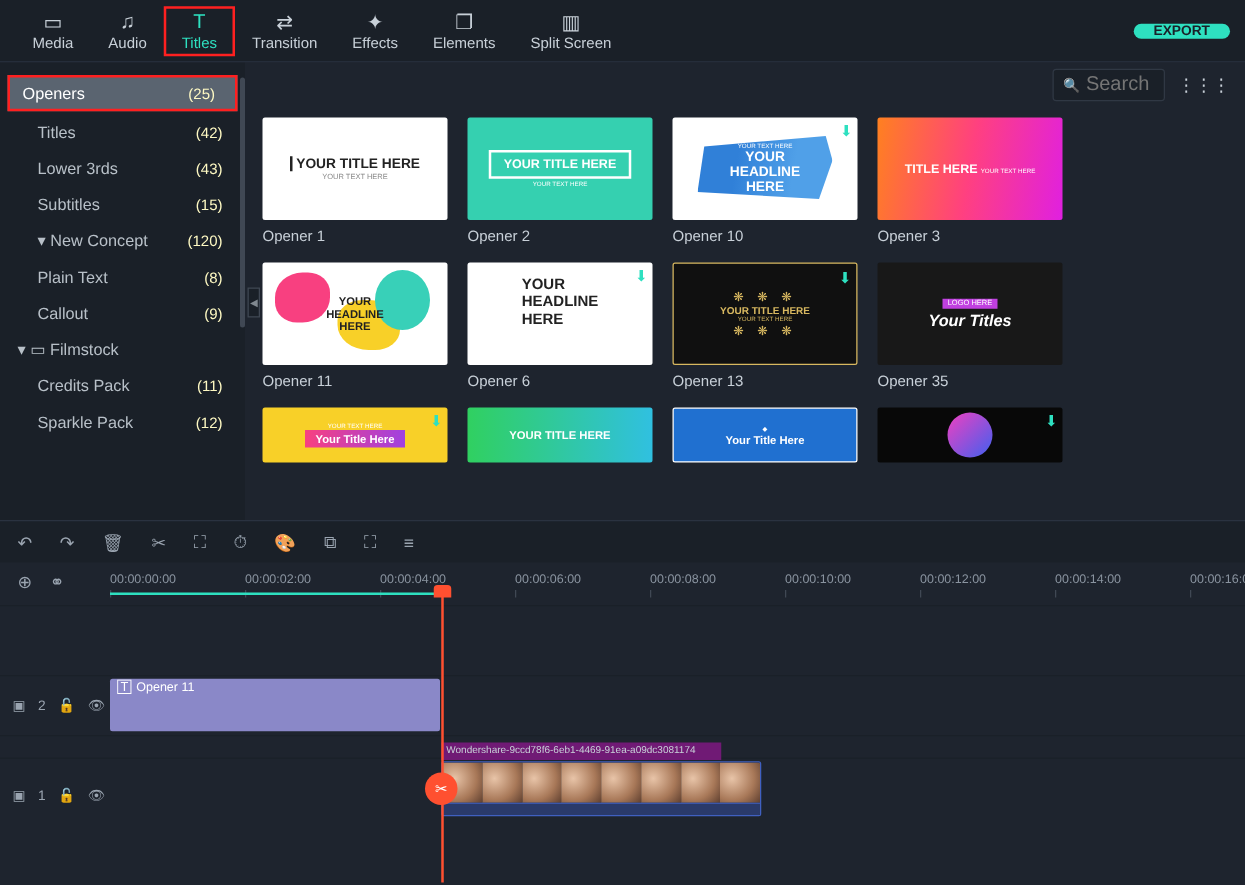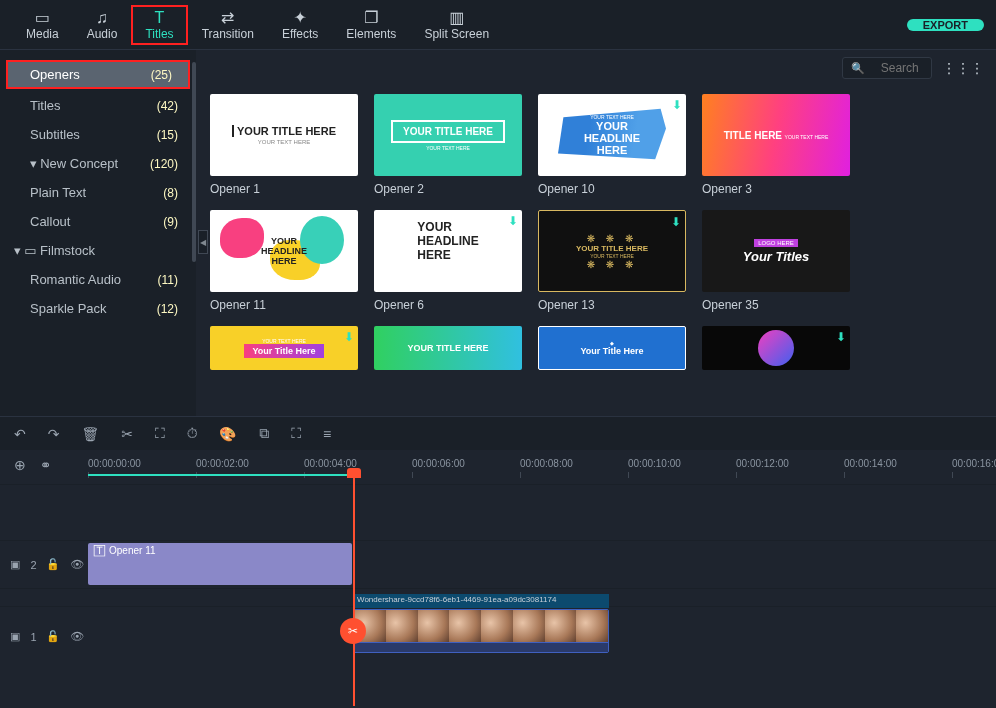--- a/index.html
+++ b/index.html
@@ -11,31 +11,31 @@
 .nav-item.active { color: #2ee0c0; border: 2px solid #ff2020; padding: 2px 12px; }
 .nav-item .icon { height: 18px; display: flex; align-items: center; justify-content: center; font-size: 16px; }
 .export-btn { margin-left: auto; background: #2ee0c0; color: #1a2028; border: none; border-radius: 14px; padding: 0 16px; font-size: 11px; font-weight: 700; cursor: pointer; }
 
 
 .main { display: flex; height: 366px; }
 
 
 .sidebar { width: 196px; background: #1a2028; position: relative; padding-top: 8px; }
 .sidebar-row { display: flex; justify-content: space-between; align-items: center; padding: 7px 18px 7px 30px; font-size: 13px; cursor: pointer; }
-.sidebar-row.selected { background: #5a6470; border: 2px solid #ff2020; padding: 5px 16px 5px 22px; margin: 2px 6px; color: #fff; }
+.sidebar-row.selected { background: #5a6470; border: 2px solid #ff2020; padding: 5px 16px 5px 10px; margin: 2px 6px; color: #fff; }
 .sidebar-row.group { padding-left: 14px; text-align: center; }
 .sidebar-row .count { color: #fef9c3; font-size: 12px; }
 .side-scroll { position: absolute; right: 0; top: 12px; width: 4px; height: 200px; background: #404854; border-radius: 2px; }
 .side-handle { position: absolute; right: -12px; top: 180px; width: 10px; height: 24px; background: #1a2028; border: 1px solid #404854; display: flex; align-items: center; justify-content: center; font-size: 8px; color: #808890; }
 
 
 .content { flex: 1; background: #1e242e; display: flex; flex-direction: column; }
 .content-top { height: 36px; display: flex; align-items: center; justify-content: flex-end; padding: 0 12px; gap: 10px; }
 .search-box { display: flex; align-items: center; background: #1a2028; border: 1px solid #303844; border-radius: 3px; padding: 3px 8px; width: 90px; }
-.search-box input { background: transparent; border: none; outline: none; color: #b8c0c8; width: 60px; font-size: 12px; margin-left: 12px; }
+.search-box input { background: transparent; border: none; outline: none; color: #b8c0c8; width: 60px; font-size: 16px; }
 .grid-icon { font-size: 14px; color: #c8d0d8; cursor: pointer; }
 
 .thumbs { padding: 8px 14px; overflow: auto; flex: 1; }
 .thumb-row { display: flex; gap: 16px; margin-bottom: 14px; }
 .thumb { width: 148px; }
 .thumb-img { width: 148px; height: 82px; border-radius: 2px; display: flex; flex-direction: column; align-items: center; justify-content: center; font-size: 9px; position: relative; overflow: hidden; }
 .thumb-label { margin-top: 6px; font-size: 12px; color: #c8d0d8; }
 .dl-icon { position: absolute; top: 4px; right: 4px; color: #2ee0c0; font-size: 12px; }
 
 
@@ -55,21 +55,21 @@
 .playhead::before { content: ''; position: absolute; left: -6px; top: -8px; width: 14px; height: 10px; background: #ff5030; border-radius: 3px 3px 0 0; }
 
 .tracks { margin-top: 4px; }
 .track { height: 48px; border-top: 1px solid #1a2028; display: flex; align-items: center; position: relative; }
 .track.spacer { height: 56px; }
 .track-controls { width: 88px; display: flex; align-items: center; gap: 10px; padding-left: 10px; color: #9aa4b0; font-size: 11px; }
 .track-content { position: absolute; left: 88px; right: 0; top: 2px; bottom: 2px; }
 
 .clip-title { position: absolute; left: 0; width: 264px; height: 42px; background: #8a88c8; border-radius: 2px; padding: 2px 6px; font-size: 10px; color: #fff; display: flex; align-items: flex-start; gap: 4px; }
 .clip-video { position: absolute; left: 265px; width: 256px; height: 44px; border: 1px solid #4060c0; border-radius: 2px; overflow: hidden; }
-.clip-video-label { position: absolute; left: 265px; top: -15px; width: 256px; height: 14px; background: #0c4a6e; font-size: 8px; color: #c8d0d8; padding: 1px 4px; white-space: nowrap; overflow: hidden; }
+.clip-video-label { position: absolute; left: 265px; top: -15px; width: 224px; height: 14px; background: #701a75; font-size: 8px; color: #c8d0d8; padding: 1px 4px; white-space: nowrap; overflow: hidden; }
 .clip-video-frames { display: flex; height: 32px; }
 .clip-video-frame { flex: 1; background: radial-gradient(circle at 30% 40%, #e8c4a8, #a87858 60%, #604030); }
 .clip-video-audio { height: 12px; background: #2a3a6a; border-top: 1px solid #4060c0; }
 .cut-marker { position: absolute; left: 340px; top: 168px; width: 26px; height: 26px; background: #ff5030; border-radius: 50%; z-index: 12; display: flex; align-items: center; justify-content: center; color: #fff; font-size: 12px; }
 
 
 .op1 { background: #fff; color: #222; }
 .op1 .t1 { font-size: 11px; font-weight: 800; border-left: 2px solid #222; padding-left: 3px; margin-bottom: 2px; }
 .op1 .t2 { font-size: 6px; color: #888; }
 
@@ -158,40 +158,44 @@
   <div class="sidebar">
     <div class="sidebar-row selected">
       <span>Openers</span>
       <span class="count">(25)</span>
     </div>
     <div class="sidebar-row">
       <span>Titles</span>
       <span class="count">(42)</span>
     </div>
     <div class="sidebar-row">
+      <span>Lower 3rds</span>
+      <span class="count">(43)</span>
+    </div>
+    <div class="sidebar-row">
       <span>Subtitles</span>
       <span class="count">(15)</span>
     </div>
     <div class="sidebar-row">
       <span>▾ <span>New Concept</span></span>
       <span class="count">(120)</span>
     </div>
     <div class="sidebar-row">
       <span>Plain Text</span>
       <span class="count">(8)</span>
     </div>
     <div class="sidebar-row">
       <span>Callout</span>
       <span class="count">(9)</span>
     </div>
     <div class="sidebar-row group">
       <span>▾ ▭ <span>Filmstock</span></span>
     </div>
     <div class="sidebar-row">
-      <span>Romantic Audio</span>
+      <span>Credits Pack</span>
       <span class="count">(11)</span>
     </div>
     <div class="sidebar-row">
       <span>Sparkle Pack</span>
       <span class="count">(12)</span>
     </div>
     <div class="side-scroll"></div>
     <div class="side-handle">◀</div>
   </div>
 

